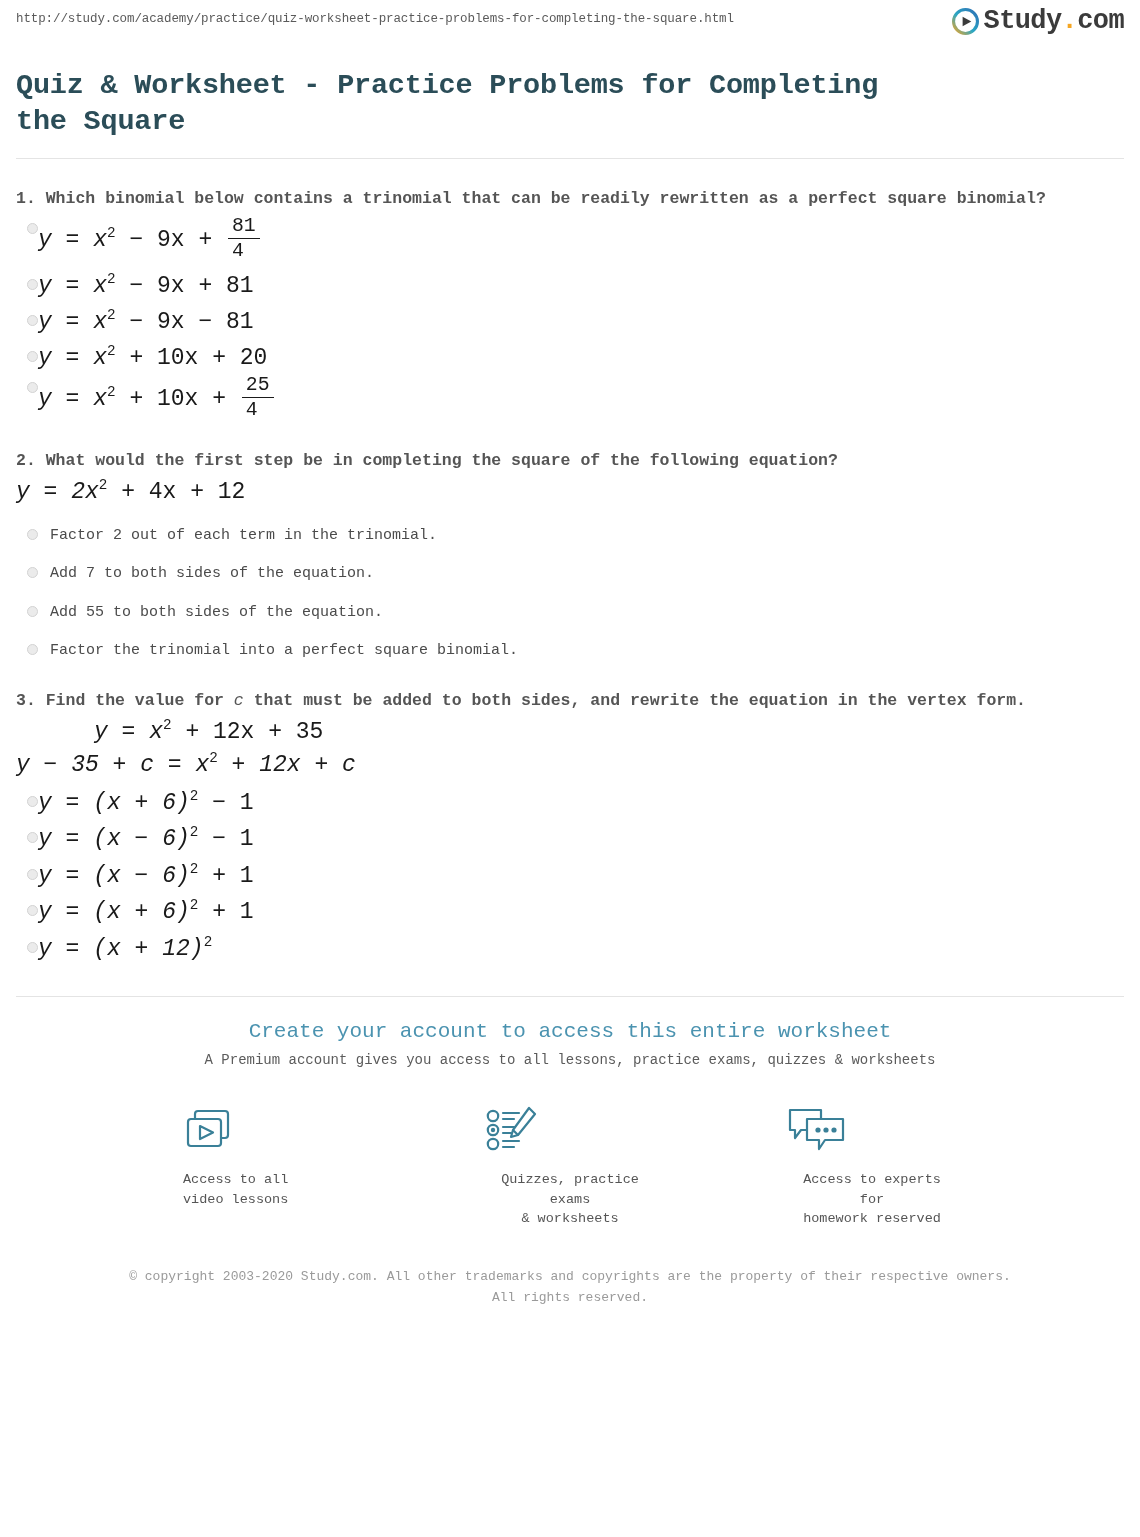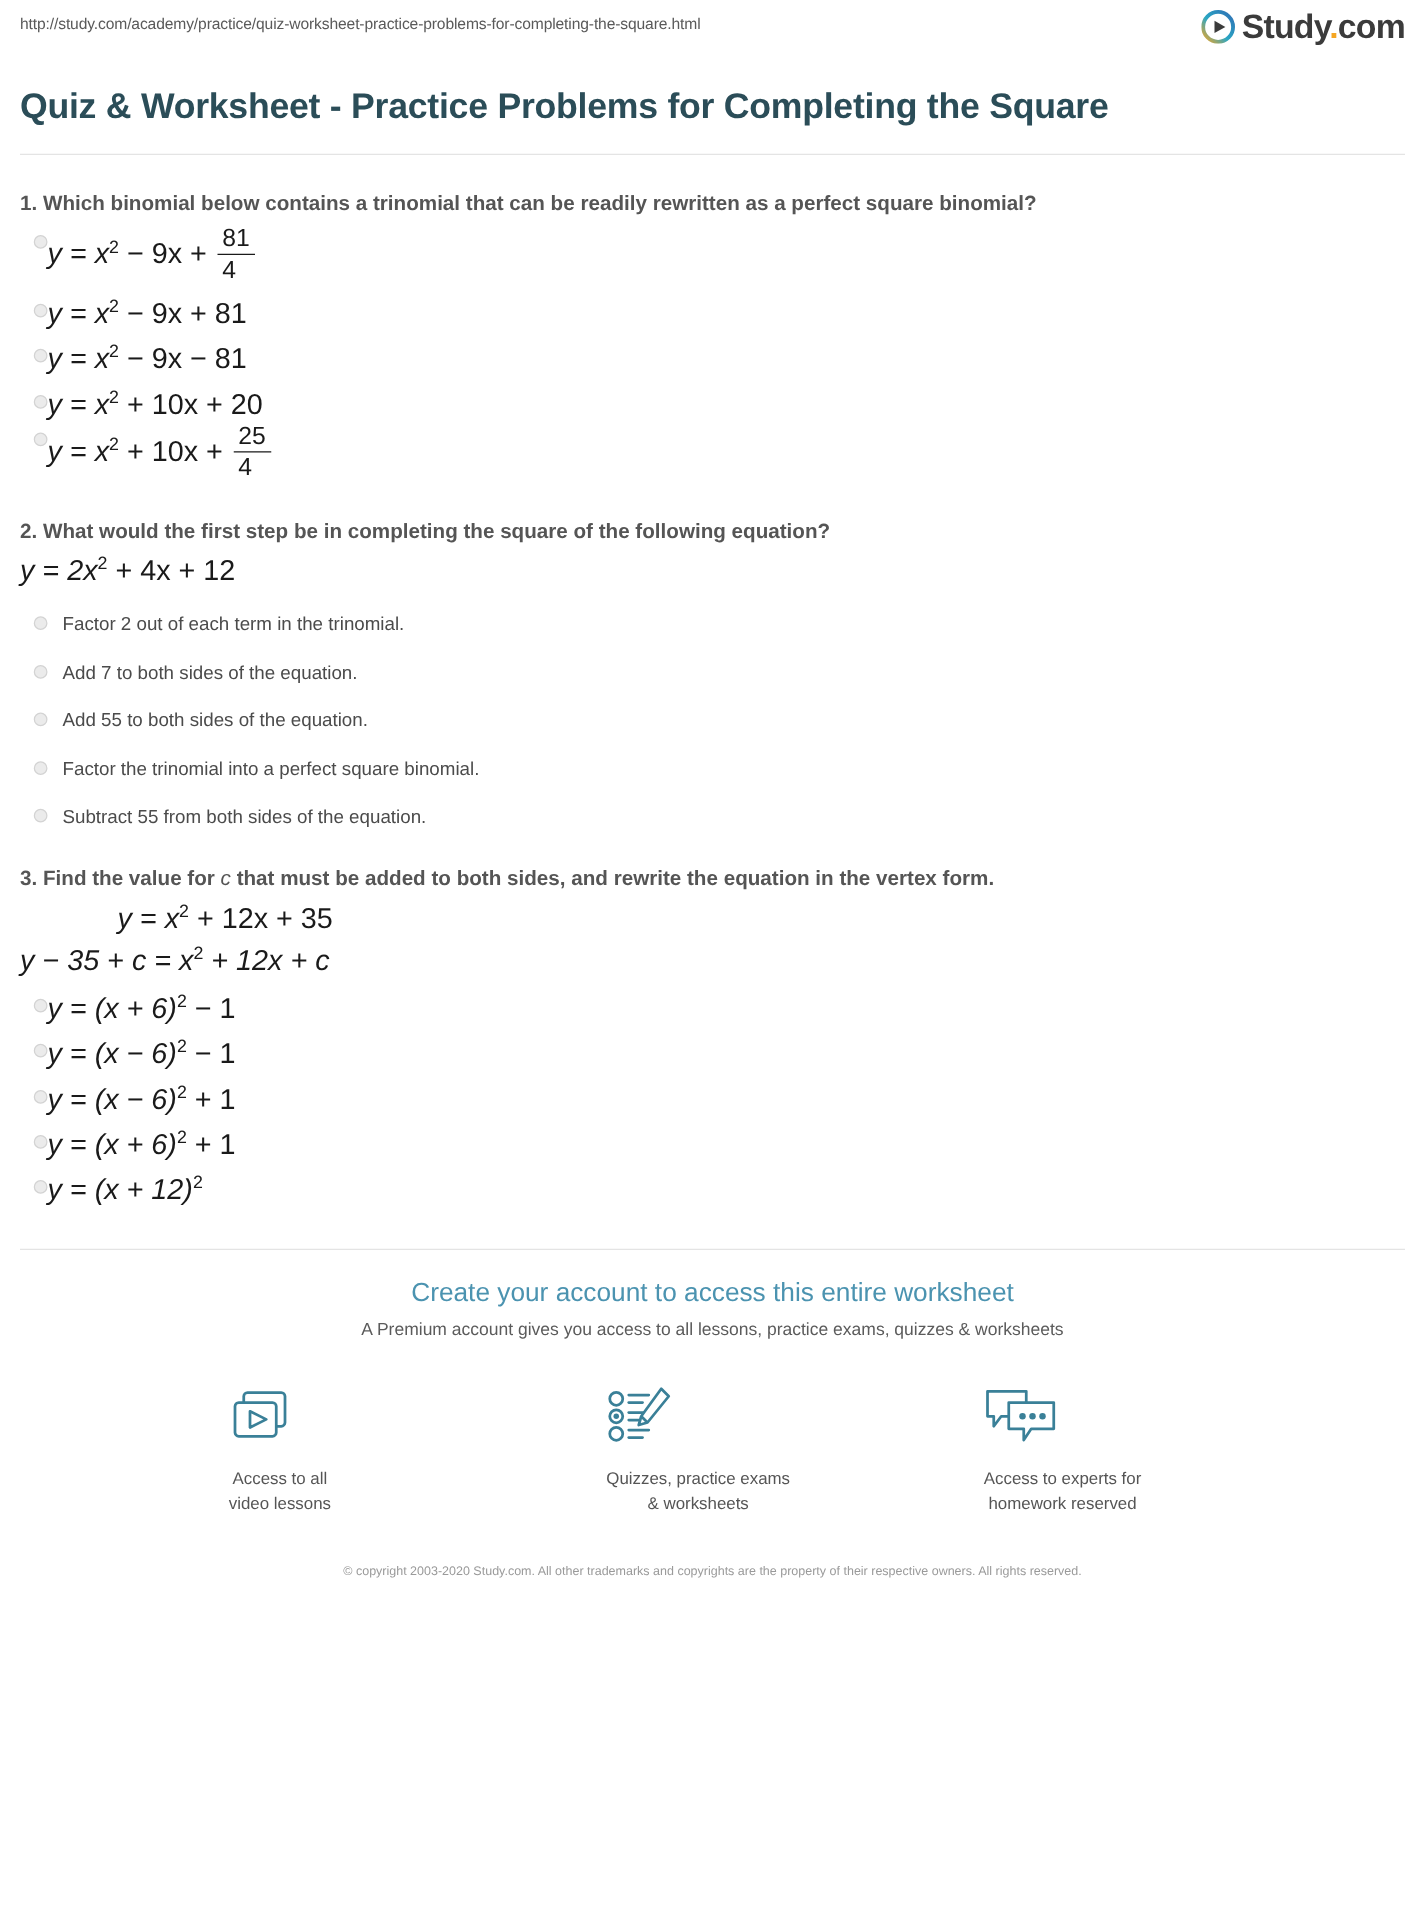--- a/index.html
+++ b/index.html
@@ -13,20 +13,21 @@
     font-family: "Liberation Sans", sans-serif;
     color: #4a4a4a;
     position: relative;
     overflow: hidden;
   }
   .page {
     width: 1140px;
     height: 1151px;
     position: relative;
     box-sizing: border-box;
+    font-family: Liberation Mono, monospace;
   }
 
   
   .topbar {
     position: relative;
     height: 52px;
     padding: 0 16px;
     box-sizing: border-box;
   }
   .url {
@@ -188,21 +189,21 @@
     margin-top: 12px;
     font-size: 13.5px;
     color: #555555;
     line-height: 1.45;
     text-align: center;
     white-space: pre-line;
   }
   .copyright {
     margin-top: 38px;
     text-align: center;
-    font-size: 10px;
+    font-size: 13px;
     color: #9a9a9a;
     line-height: 1.6;
     padding: 0 119px;
   }
 </style>
 </head>
 <body>
 
 <div class="page">
 
@@ -278,24 +279,20 @@
           <span class="opt-text">Add 7 to both sides of the equation.</span>
         </div>
         <div class="option opt-row-text">
           <span class="radio"></span>
           <span class="opt-text">Add 55 to both sides of the equation.</span>
         </div>
         <div class="option opt-row-text">
           <span class="radio"></span>
           <span class="opt-text">Factor the trinomial into a perfect square binomial.</span>
         </div>
-        <div class="option opt-row-text">
-          <span class="radio"></span>
-          <span class="opt-text">Subtract 55 from both sides of the equation.</span>
-        </div>
       </div>
     </div>
 
     <div class="question">
       <div class="q-text"><span>3.</span> <span>Find the value for </span><i>c</i><span> that must be added to both sides, and rewrite the equation in the vertex form.</span></div>
 
       <div class="q-stem indent-1"><span class="mvar">y = x</span><span class="sup">2</span><span> + 12x + 35</span></div>
       <div class="q-stem"><span class="mvar">y − 35 + c = x</span><span class="sup">2</span><span class="mvar"> + 12x + c</span></div>
 
       <div class="options">

